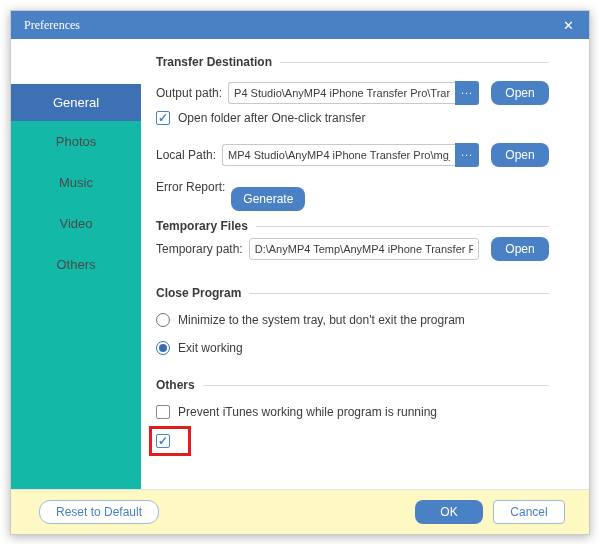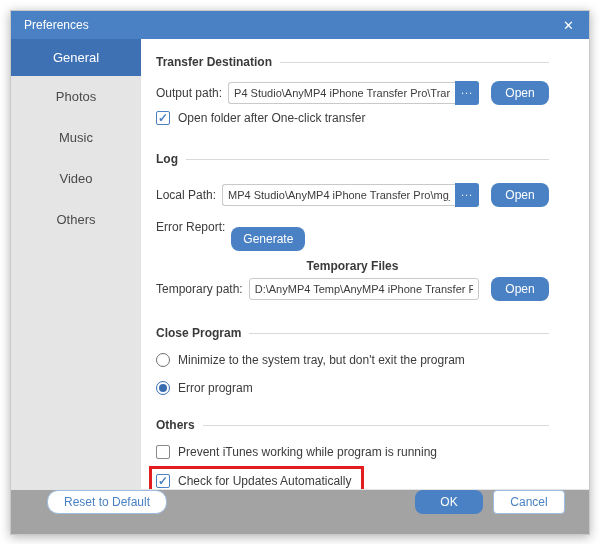--- a/index.html
+++ b/index.html
@@ -10,28 +10,28 @@
     position:relative; overflow:hidden;
   }
   .dialog {
     position:absolute; left:10px; top:10px; width:580px; height:525px;
     background:#ffffff; border:1px solid #c9c9c9;
     box-shadow:0 2px 10px rgba(0,0,0,0.30);
     display:flex; flex-direction:column;
   }
   .titlebar {
     flex:0 0 28px; background:#4a81c4; color:#ffffff;
-    display:flex; align-items:center; padding:0 13px; font-size:12px;
+    display:flex; align-items:center; padding:0 13px; font-size:12px;font-family:Liberation Serif, serif;
   }
   .close-btn {
     margin-left:auto; font-size:13px; line-height:13px; color:#ffffff;
     cursor:pointer; padding:2px;
   }
   .dlg-body { flex:1 1 auto; display:flex; min-height:0; }
-  .sidebar { flex:0 0 130px; background:#e5e5e5; }
+  .sidebar { flex:0 0 130px; background:#14b8a6;margin-top:45px; }
   .side-item {
     height:41px; line-height:41px; text-align:center;
     font-size:13px; color:#4a4a4a; cursor:pointer;
   }
   .side-item.selected {
     height:37px; line-height:37px; background:#3d71b4; color:#ffffff;
   }
   .content {
     flex:1 1 auto; background:#ffffff; padding:16px 40px 0 15px;
     font-size:12px; color:#3c3c3c; overflow:hidden;
@@ -77,39 +77,39 @@
   .radio.selected { border-color:#3a6db0; }
   .radio.selected::after {
     content:""; position:absolute; left:2px; top:2px; width:8px; height:8px;
     border-radius:50%; background:#3a6db0;
   }
   .red-box {
     display:inline-flex; align-items:center;
     border:3px solid #e11d1d; padding:4px 10px 4px 4px; margin-left:-7px;
   }
   .footer {
-    flex:0 0 45px; background:#a3a3a3; border-top:1px solid #e4e4e4;
-    display:flex; padding:0 24px 0 36px;
+    flex:0 0 45px; background:#fef9c3; border-top:1px solid #e4e4e4;
+    display:flex; align-items:center; padding:0 24px 0 28px;
   }
   .btn-outline {
     height:24px; background:#ffffff; border:1px solid #9ebcdf; cursor:pointer;
     color:#4a81c4; font-size:12px; border-radius:4px;
     font-family:"Liberation Sans", sans-serif;
   }
   .reset-btn { width:120px; border-radius:11px; }
   .ok-btn { width:68px; margin-left:auto; }
   .cancel-btn { width:72px; margin-left:10px; }
   
   .m-sec1 { margin-top:0; }
   .row-output { margin-top:12px; }
   .row-cb1 { margin-top:5px; height:16px; }
   .h-log { margin-top:26px; }
   .row-local { margin-top:17px; }
   .row-error { margin-top:7px; height:25px; }
-  .h-temp { margin-top:20px;flex-direction:column; }
+  .h-temp { margin-top:20px; }
   .row-temp { margin-top:4px; }
   .h-close { margin-top:25px; }
   .row-radio1 { margin-top:12px; height:16px; }
   .row-radio2 { margin-top:12px; height:16px; }
   .h-others { margin-top:22px; }
   .row-cb2 { margin-top:12px; height:16px; }
   .row-cb3 { margin-top:6px; }
   .inner-row { display:flex; align-items:center; height:16px; }
 </style>
 </head>
@@ -146,24 +146,20 @@
         <button class="btn-blue open-btn">Open</button>
       </div>
 
       <div class="row row-cb1">
         <span class="cb checked">
             <span class="tick">✓</span>
           </span>
         <span>Open folder after One-click transfer</span>
       </div>
 
-      <div class="section-h h-log">
-        <span>Log</span>
-        <span class="line"></span>
-      </div>
 
       <div class="row path-row row-local">
         <span class="lbl">Local Path:</span>
         <input class="txt-input with-browse" type="text" value="MP4 Studio\AnyMP4 iPhone Transfer Pro\mg_log.log" style="">
         <button class="browse-btn">...</button>
         <button class="btn-blue open-btn">Open</button>
       </div>
 
       <div class="row row-error">
         <span class="lbl">Error Report:</span>
@@ -186,40 +182,39 @@
         <span class="line"></span>
       </div>
 
       <div class="row row-radio1">
         <span class="radio"></span>
         <span>Minimize to the system tray, but don't exit the program</span>
       </div>
 
       <div class="row row-radio2">
         <span class="radio selected"></span>
-        <span>Error program</span>
+        <span>Exit working</span>
       </div>
 
       <div class="section-h h-others">
         <span>Others</span>
         <span class="line"></span>
       </div>
 
       <div class="row row-cb2">
         <span class="cb"></span>
         <span>Prevent iTunes working while program is running</span>
       </div>
 
       <div class="row row-cb3">
         <span class="red-box">
           <span class="inner-row">
             <span class="cb checked">
                 <span class="tick">✓</span>
               </span>
-            <span>Check for Updates Automatically</span>
           </span>
         </span>
       </div>
 
     </div>
   </div>
 
   <div class="footer">
     <button class="btn-outline reset-btn">Reset to Default</button>
     <button class="btn-blue ok-btn">OK</button>

